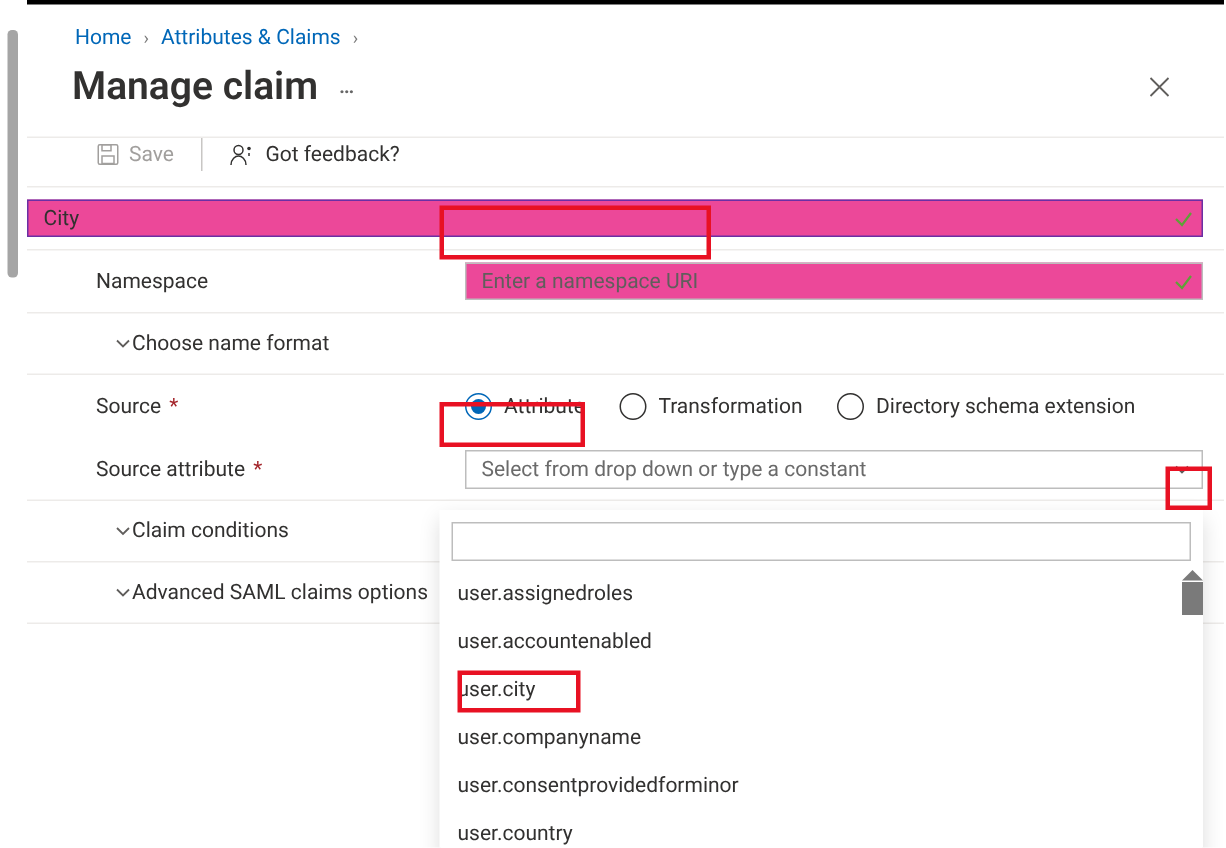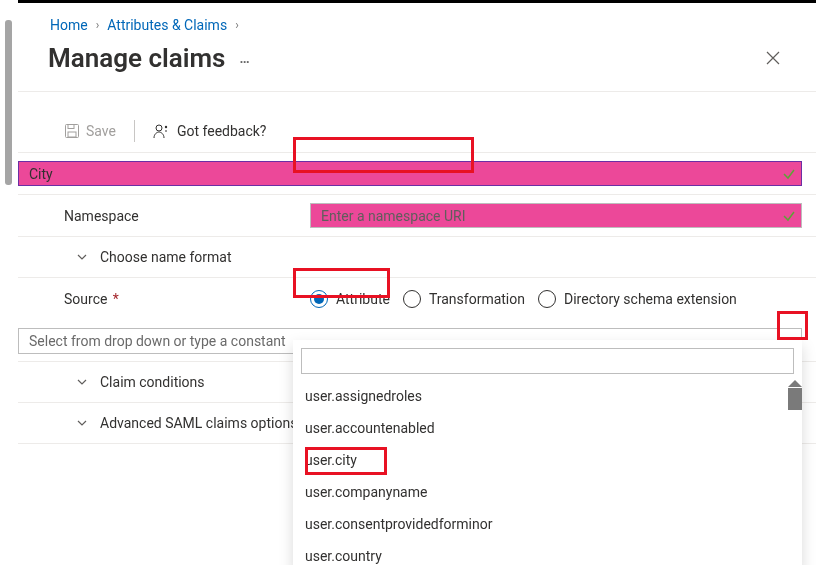--- a/index.html
+++ b/index.html
@@ -72,21 +72,21 @@
   .close-btn {
     font-size: 18px;
     color: #605e5c;
     cursor: pointer;
     padding: 4px;
   }
   .toolbar {
     display: flex;
     align-items: center;
     gap: 18px;
-    padding: 28px 0 10px 46px;
+    padding: 0 0 10px 46px;
     border-top: 1px solid #edebe9;
   }
   .toolbar .tbtn {
     display: flex;
     align-items: center;
     gap: 6px;
     color: #a19f9d;
     cursor: default;
     font-size: 14px;
   }
@@ -141,33 +141,32 @@
     position: absolute;
     right: 20px;
     top: 50%;
     transform: translateY(-50%);
     color: #5ea237;
   }
 
   .collapser {
     display: flex;
     align-items: center;
-    gap: 12px;
     border-bottom: 1px solid #edebe9;
     padding: 12px 0 12px 58px;
     cursor: pointer;
     font-size: 14px;
   }
   .collapser .chev {
     color: #605e5c;
   }
 
   .radios {
     display: flex;
-    gap: 13px;
+    gap: 23px;
     align-items: center;
     padding: 12px 0;
   }
   .radio-item {
     display: flex;
     align-items: center;
     gap: 8px;
     cursor: pointer;
     font-size: 14px;
   }
@@ -289,21 +288,21 @@
 
   <div class="breadcrumbs">
     <a href="#">Home</a>
     <span class="sep">›</span>
     <a href="#">Attributes &amp; Claims</a>
     <span class="sep">›</span>
   </div>
 
   <div class="title-row">
     <div class="title">
-      <span>Manage claims</span>
+      <span>Manage claim</span>
       <span class="ellipsis">…</span>
     </div>
     <div class="close-btn">
       <svg width="14" height="14" viewBox="0 0 14 14">
           <path d="M1 1 L13 13 M13 1 L1 13" stroke="#605e5c" stroke-width="1.2" fill="none"></path>
         </svg>
     </div>
   </div>
 
   <div class="toolbar">
@@ -379,20 +378,23 @@
           </label>
           <label class="radio-item">
             <span class="radio-circle"></span>
             <span>Directory schema extension</span>
           </label>
         </div>
       </div>
     </div>
 
     <div class="row">
+      <div class="label">
+        <span>Source attribute</span><span class="req"> *</span>
+      </div>
       <div class="control">
         <div class="dropdown-wrap">
           <button type="button" class="dropdown-btn">
             <span>Select from drop down or type a constant</span>
           </button>
           <span class="dropdown-chev">
             <svg width="12" height="12" viewBox="0 0 12 12">
                 <path d="M2 4 L6 8 L10 4" stroke="#605e5c" stroke-width="1.2" fill="none"></path>
               </svg>
           </span>

